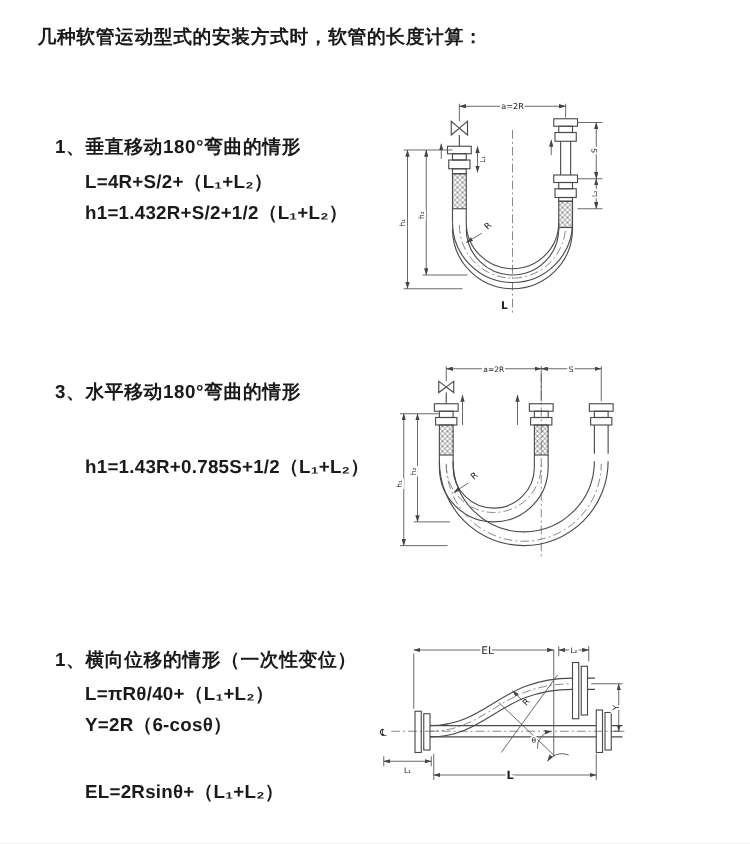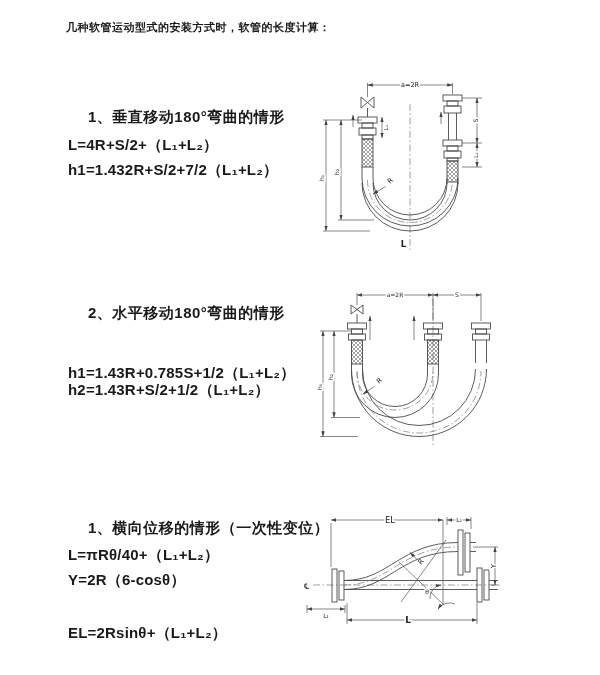--- a/index.html
+++ b/index.html
@@ -1,44 +1,43 @@
 <!DOCTYPE html>
 <html><head>
 <meta charset="utf-8">
 <style>
   html,body{margin:0;padding:0;background:#e9e9e9;}
   .page{
     position:relative;width:600px;height:675px;background:#ffffff;
     font-family:"Liberation Sans","DejaVu Sans",sans-serif;
     color:#1a1a1a;overflow:hidden;border-bottom:2px solid #c9c9c9;
   }
-  .title{position:absolute;left:30px;top:20px;font-size:11px;font-weight:700;letter-spacing:.5px;margin-left:36px;}
-  .heading{position:absolute;font-size:15px;font-weight:700;letter-spacing:.5px;margin-left:44px;}
+  .title{position:absolute;left:30px;top:20px;font-size:15px;font-weight:700;letter-spacing:.5px;}
+  .heading{position:absolute;font-size:15px;font-weight:700;letter-spacing:.5px;}
   .formula{position:absolute;font-size:15px;font-weight:700;letter-spacing:.2px;}
   svg{position:absolute;}
   .ln{stroke:#4a4a4a;stroke-width:.9;fill:none;}
   .dim{stroke:#555;stroke-width:.7;fill:none;}
   .cl{stroke:#777;stroke-width:.7;fill:none;stroke-dasharray:7 2.5 1.5 2.5;}
   .t{font-family:"DejaVu Sans","Liberation Sans",sans-serif;fill:#222;}
   .wb{paint-order:stroke;stroke:#fff;stroke-width:3px;}
 </style>
 </head>
 <body>
 
 <div class="page">
 
   <div class="title">几种软管运动型式的安装方式时，软管的长度计算：</div>
 
   <div class="heading" style="left:44px;top:108px">1、垂直移动180°弯曲的情形</div>
   <div class="formula" style="left:68px;top:136px">L=4R+S/2+（L₁+L₂）</div>
-  <div class="formula" style="left:68px;top:161px">h1=1.432R+S/2+7/2（L₁+L₂）</div>
-
-  <div class="heading" style="left:44px;top:304px">2、水平移动180°弯曲的情形</div>
+  <div class="formula" style="left:68px;top:161px">h1=1.432R+S/2+1/2（L₁+L₂）</div>
+
+  <div class="heading" style="left:44px;top:304px">3、水平移动180°弯曲的情形</div>
   <div class="formula" style="left:68px;top:364px">h1=1.43R+0.785S+1/2（L₁+L₂）</div>
-  <div class="formula" style="left:68px;top:381px">h2=1.43R+S/2+1/2（L₁+L₂）</div>
 
   <div class="heading" style="left:44px;top:519px">1、横向位移的情形（一次性变位）</div>
   <div class="formula" style="left:68px;top:546px">L=πRθ/40+（L₁+L₂）</div>
   <div class="formula" style="left:68px;top:571px">Y=2R（6-cosθ）</div>
   <div class="formula" style="left:68px;top:624px">EL=2Rsinθ+（L₁+L₂）</div>
 
   <svg style="left:310px;top:70px" width="200" height="188" viewBox="0 0 200 188">
     <defs>
       <marker id="arw" viewBox="0 0 8 5" markerWidth="8" markerHeight="5" refX="7.6" refY="2.5" orient="auto-start-reverse">
         <path d="M0,0L8,2.5L0,5Z" fill="#444"></path>

